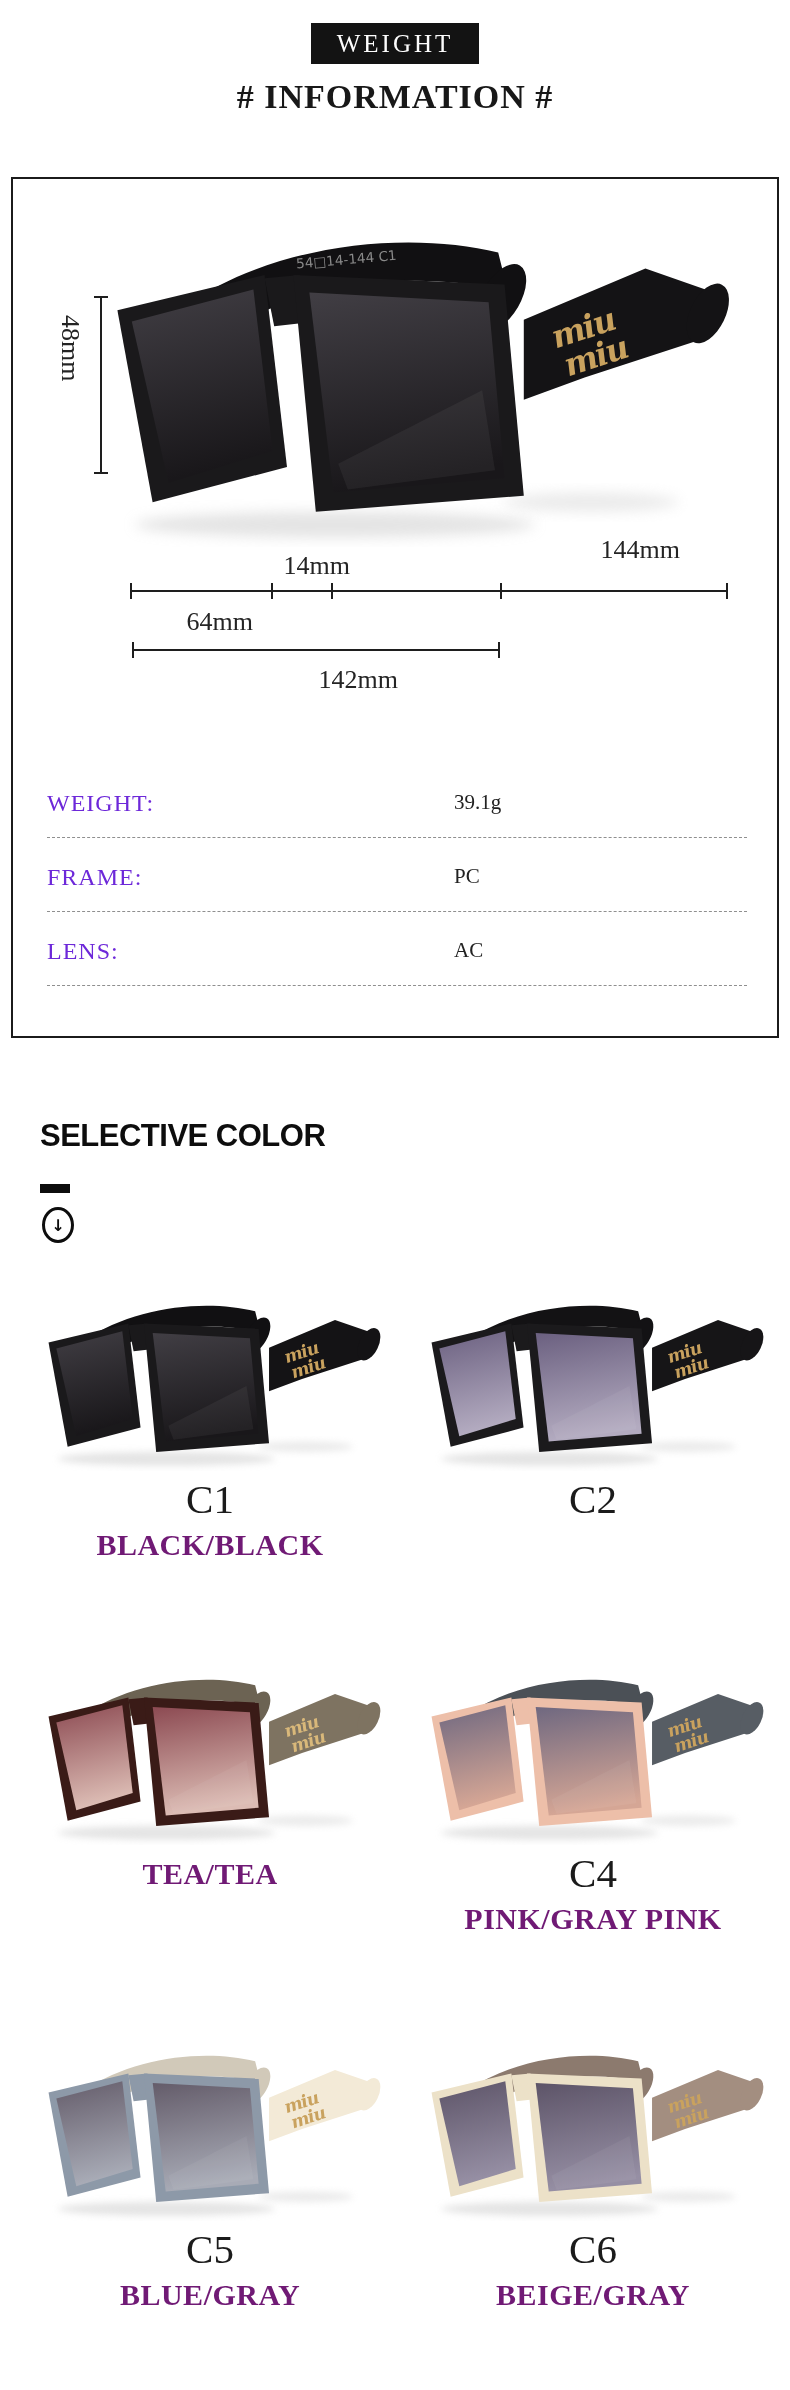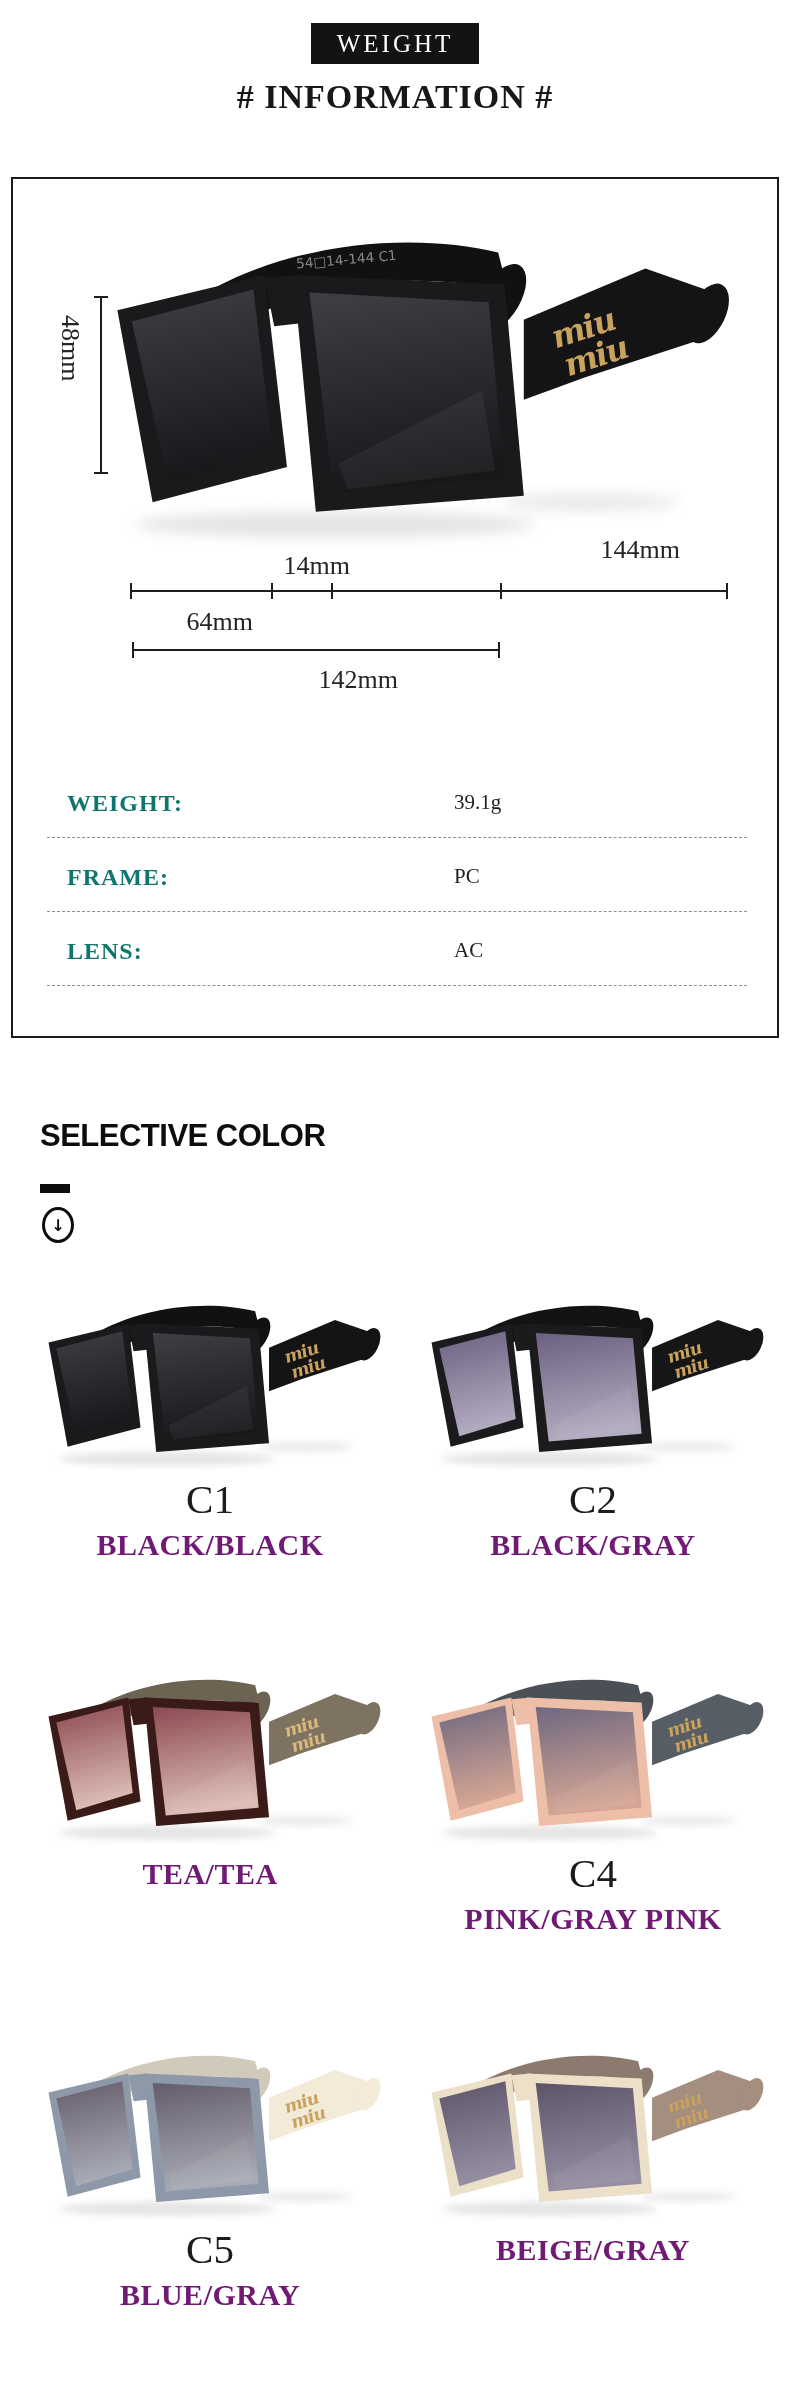--- a/index.html
+++ b/index.html
@@ -16,21 +16,21 @@
 
   
   .info-box{left:11px;top:177px;width:764px;height:857px;border:2px solid #1b1b1b;background:#fff;}
 
   .dim-line{background:#1e1e1e;}
   .dim-label{font-size:26px;color:#242424;text-align:right;}
   .dim-label-v{font-size:26px;color:#242424;writing-mode:vertical-rl;}
 
   .specs{left:34px;top:585px;width:700px;}
   .spec-row{position:relative;padding:26px 0 20px 0;border-bottom:1px dashed #8f8f8f;}
-  .spec-label{font-weight:bold;font-size:24px;letter-spacing:1px;color:#0f766e;margin-left:20px;}
+  .spec-label{font-weight:normal;font-size:24px;letter-spacing:1px;color:#6d28d9;}
   .spec-value{position:absolute;left:407px;top:26px;font-size:21px;color:#222;}
 
   
   .sel-title{left:40px;top:1118px;font-family:"Liberation Sans",sans-serif;font-weight:900;
              font-size:31px;letter-spacing:-0.5px;color:#0d0d0d;}
   .sel-dash{left:40px;top:1184px;width:30px;height:9px;background:#0d0d0d;}
   .sel-icon{left:42px;top:1207px;width:26px;height:30px;border:3px solid #0d0d0d;border-radius:50%;
             display:flex;align-items:center;justify-content:center;
             font-family:"DejaVu Sans",sans-serif;font-size:16px;font-weight:bold;color:#0d0d0d;}
 
@@ -191,21 +191,20 @@
   <polygon points="152,168 242,122 250,172 158,184" fill="#ffffff" opacity="0.05"></polygon>
   <polygon points="268,78 344,46 390,62 386,88 306,114 268,128" fill="#161517"></polygon>
   <ellipse cx="383" cy="74" rx="11" ry="20" transform="rotate(26 383 74)" fill="#161517"></ellipse>
   <g transform="translate(288,96) rotate(-18)" fill="#c9a25e" font-family="'DejaVu Serif',serif" font-weight="bold" font-style="italic" font-size="20" letter-spacing="-1">
     <text x="0" y="0">miu</text>
             <text x="2" y="19">miu</text>
   </g>
 </svg>
       </div>
     <div class="v-code">C2</div>
-    <div class="v-name">BLACK/GRAY</div>
   </div>
   <div class="abs variant-cell cell-3">
     <div class="variant-photo glasses">
 <svg viewBox="0 0 400 220" xmlns="http://www.w3.org/2000/svg">
   <defs>
     <linearGradient id="lg2" x1="0" y1="0" x2="0.18" y2="1">
       <stop offset="0" stop-color="#8c4a52"></stop>
       <stop offset="1" stop-color="#dcbcb4"></stop>
     </linearGradient>
     <filter id="bl2" x="-50%" y="-50%" width="200%" height="200%">
@@ -325,16 +324,17 @@
   <polygon points="134,61 246,67 256,177 149,186" fill="url(#lg5)"></polygon>
   <polygon points="152,168 242,122 250,172 158,184" fill="#ffffff" opacity="0.05"></polygon>
   <polygon points="268,78 344,46 390,62 386,88 306,114 268,128" fill="#a38e80"></polygon>
   <ellipse cx="383" cy="74" rx="11" ry="20" transform="rotate(26 383 74)" fill="#a38e80"></ellipse>
   <g transform="translate(288,96) rotate(-18)" fill="#c9a25e" font-family="'DejaVu Serif',serif" font-weight="bold" font-style="italic" font-size="20" letter-spacing="-1">
     <text x="0" y="0">miu</text>
             <text x="2" y="19">miu</text>
   </g>
 </svg>
       </div>
+    <div class="v-code">C6</div>
     <div class="v-name">BEIGE/GRAY</div>
   </div>
 
 </div>
 
 </body></html>

